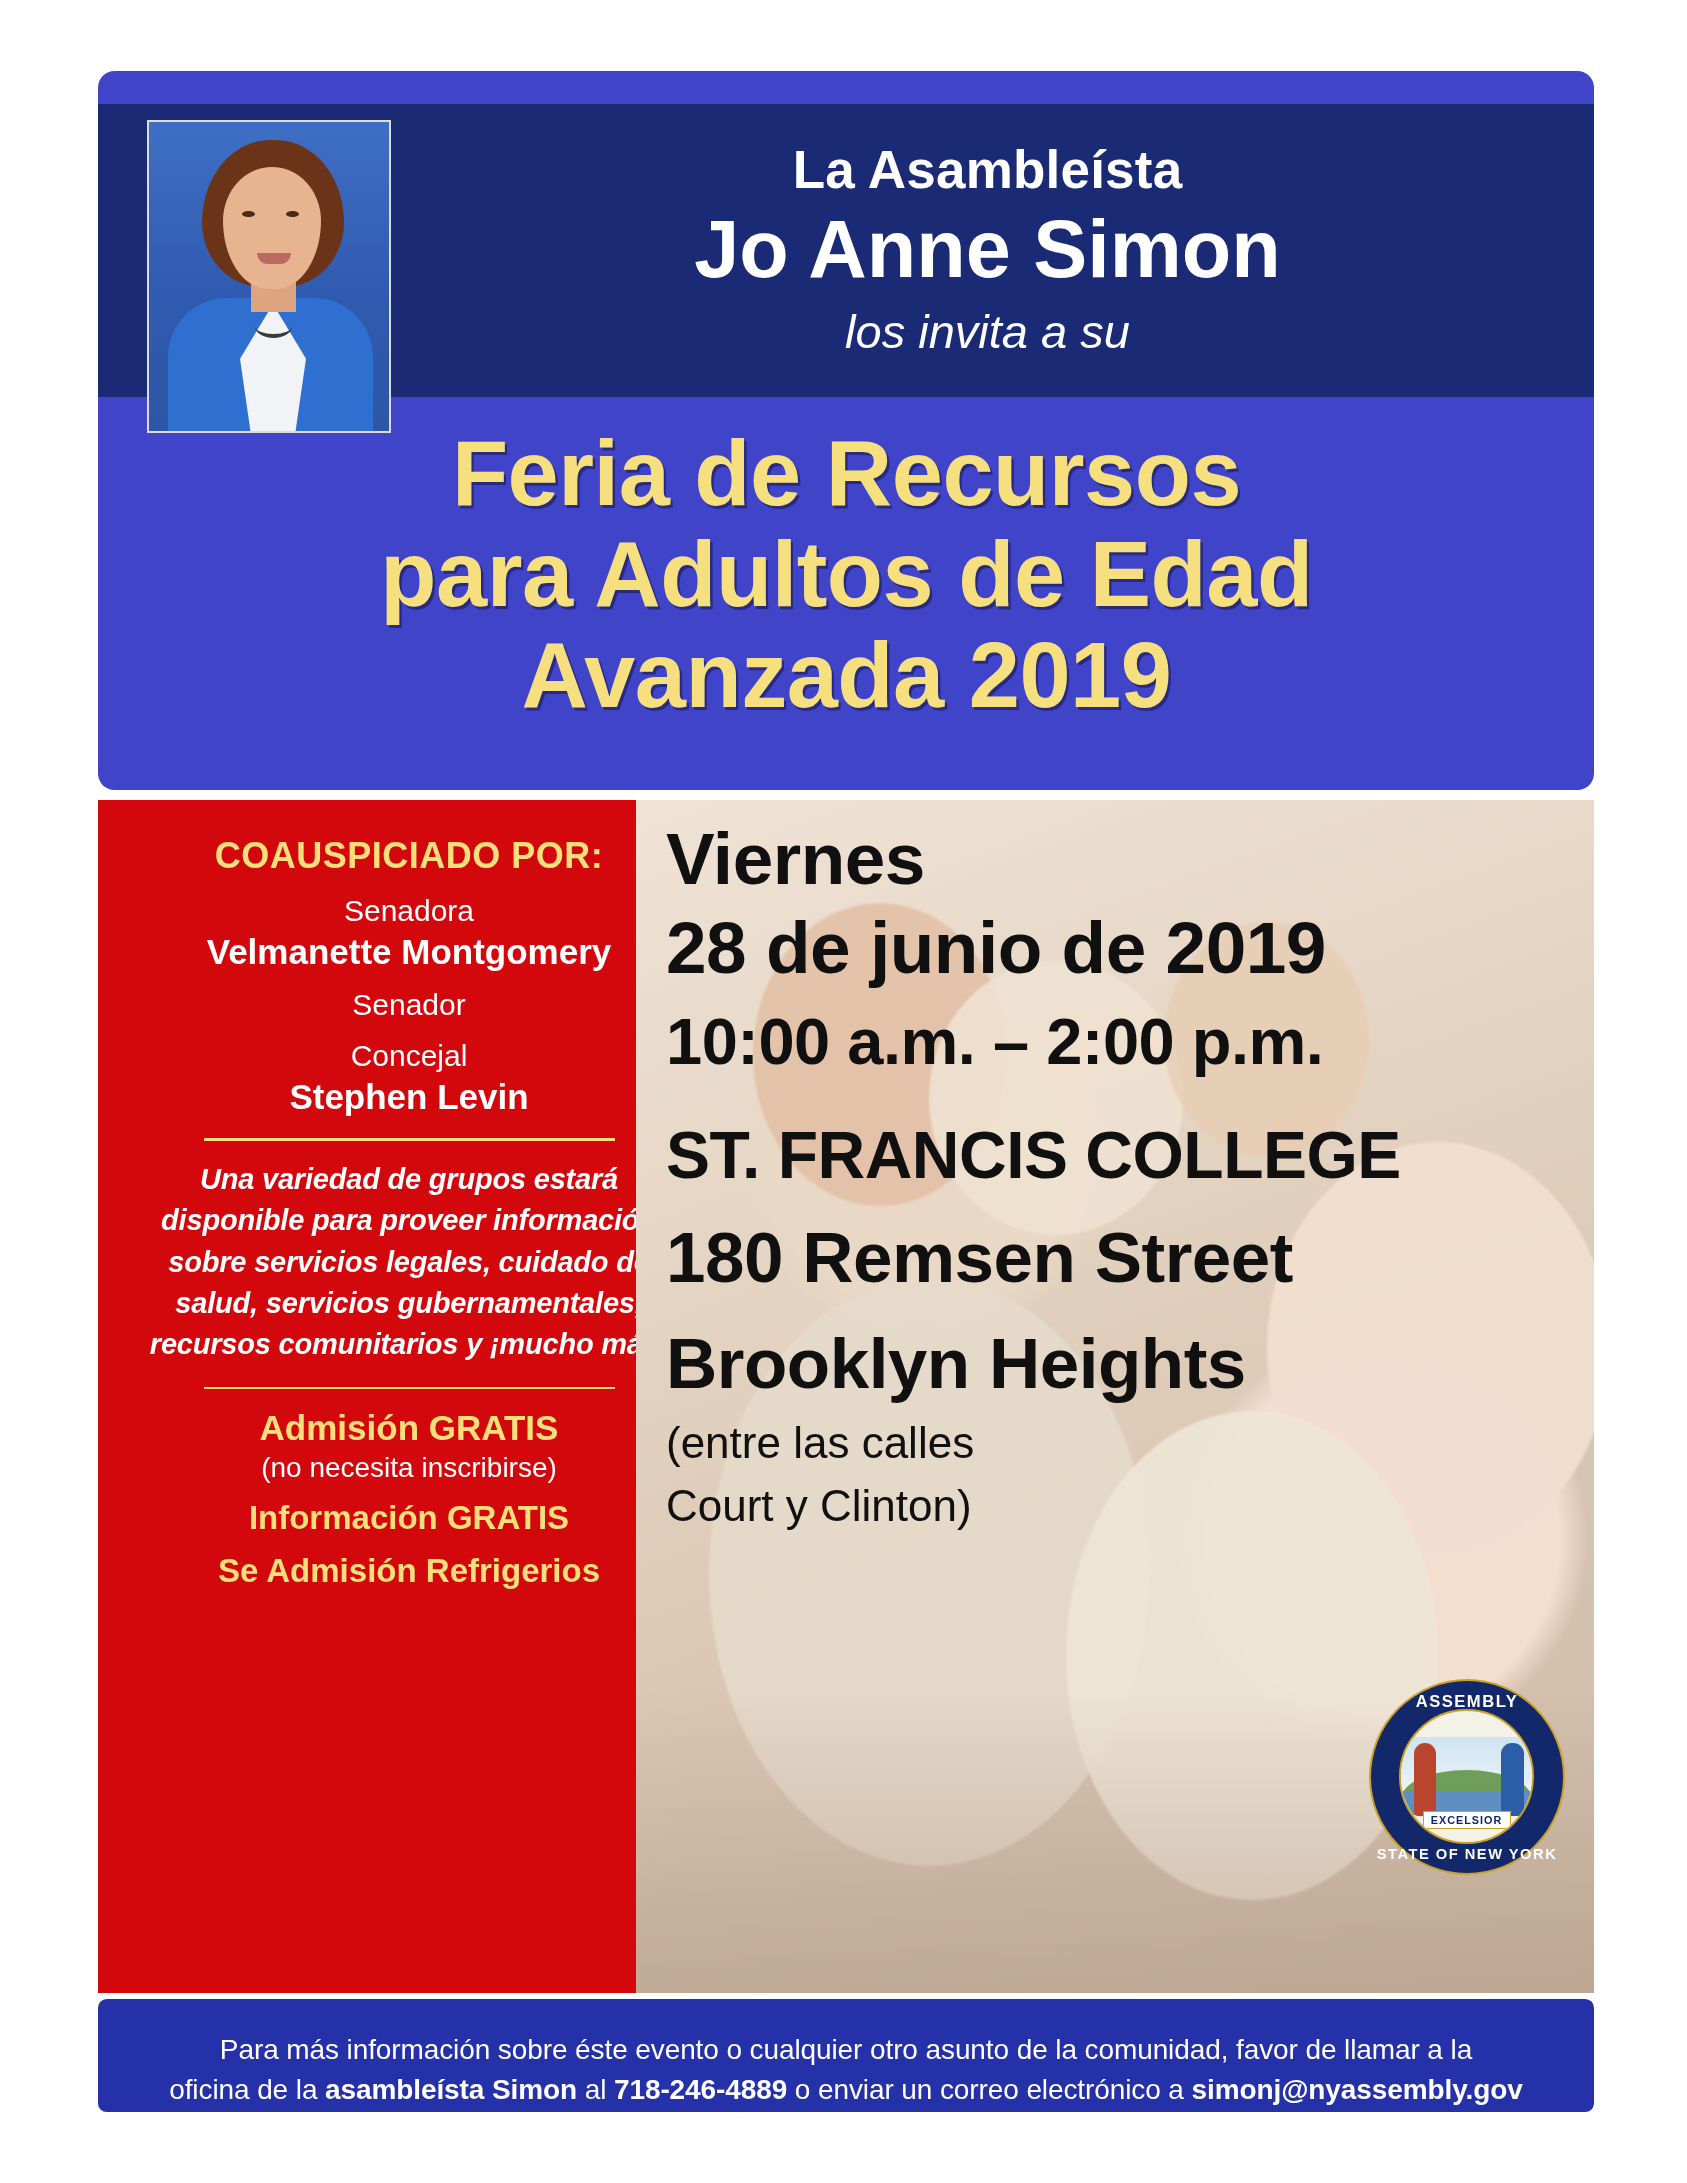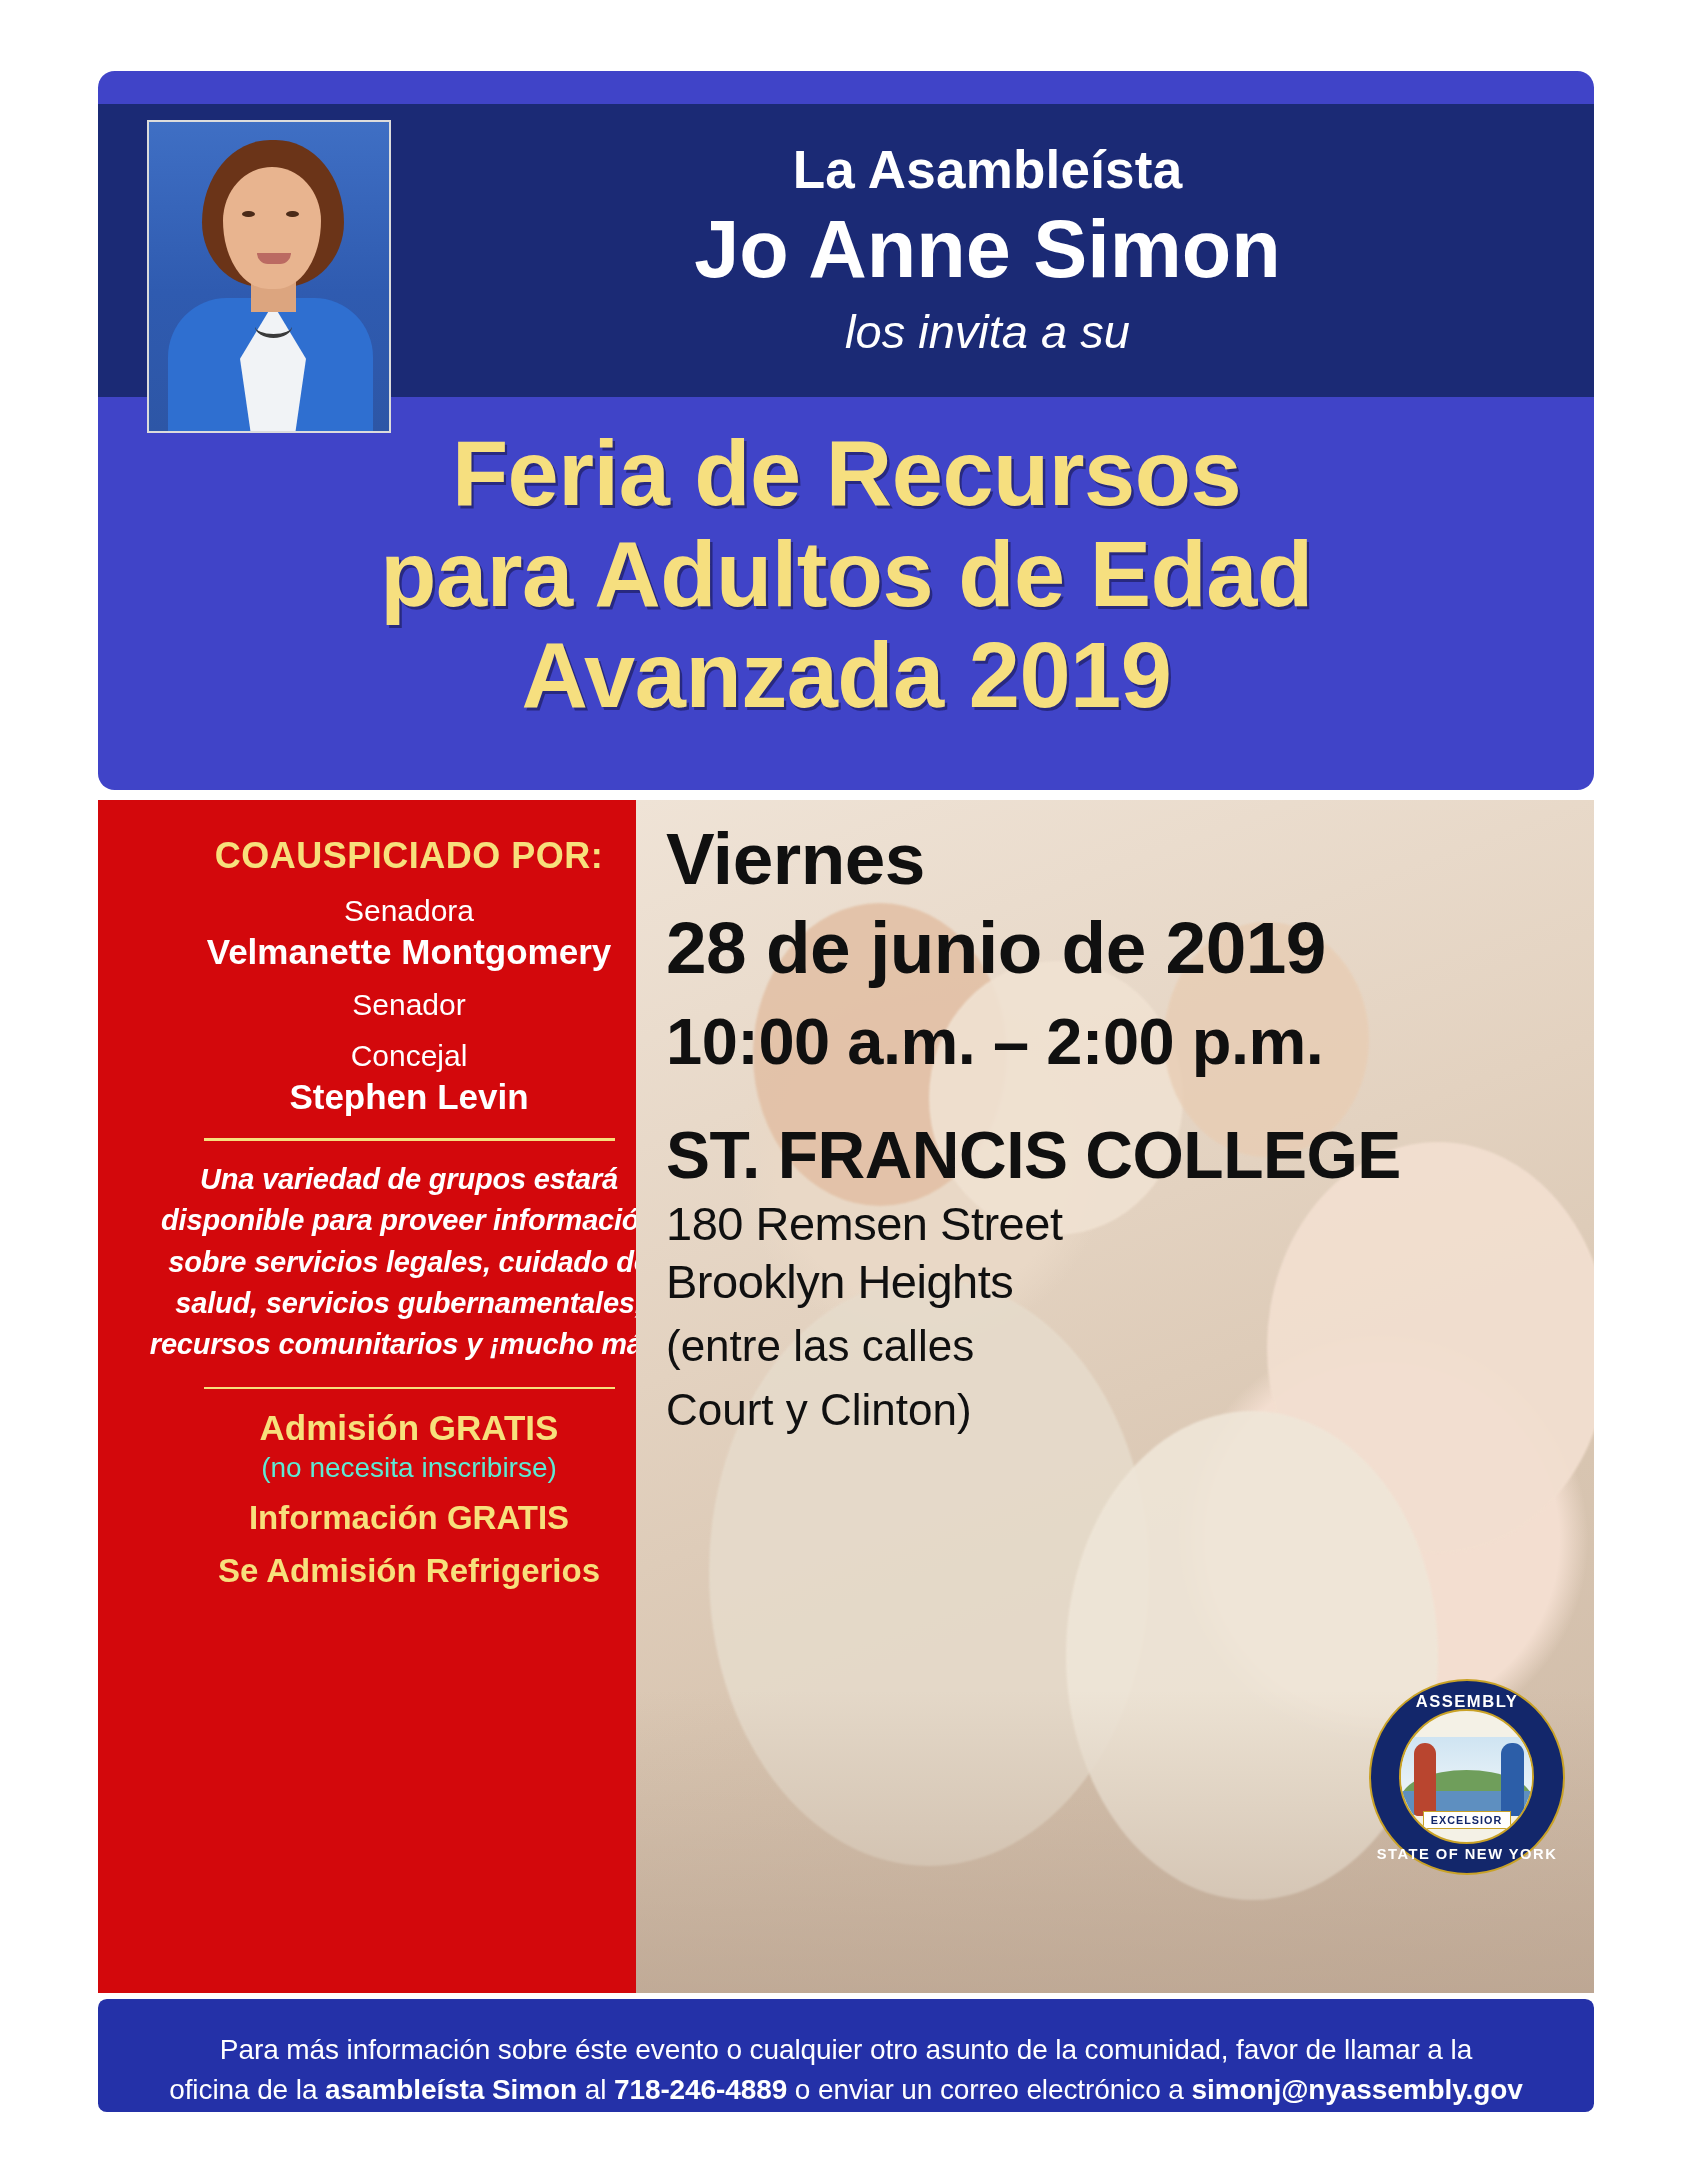--- a/index.html
+++ b/index.html
@@ -219,21 +219,21 @@
     letter-spacing: -0.2px;
   }
   .yellow-big {
     font-size: 35px;
     font-weight: bold;
     color: #f7e07c;
     margin-top: 5.9px;
   }
   .white-small {
     font-size: 28px;
-    color: #5eead4;
+    color: #ffffff;
     margin-top: 4.9px;
   }
   .yellow-mid {
     font-size: 33px;
     font-weight: bold;
     color: #f7e07c;
     margin-top: 14.7px;
   }
 
   
@@ -297,24 +297,24 @@
     letter-spacing: -0.5px;
     margin-top: 14.7px;
   }
   .d-venue {
     font-size: 66px;
     font-weight: bold;
     letter-spacing: -0.5px;
     margin-top: 38px;
   }
   .d-addr {
-    font-size: 47px;
-    font-weight: normal;
+    font-size: 71px;
+    font-weight: bold;
     letter-spacing: -0.5px;
-    margin-top: 3px;
+    margin-top: 23px;
     line-height: 1.18;
   }
   .d-cross {
     font-size: 44px;
     font-weight: normal;
     line-height: 1.22;
     margin-top: 9.8px;
   }
 
   

